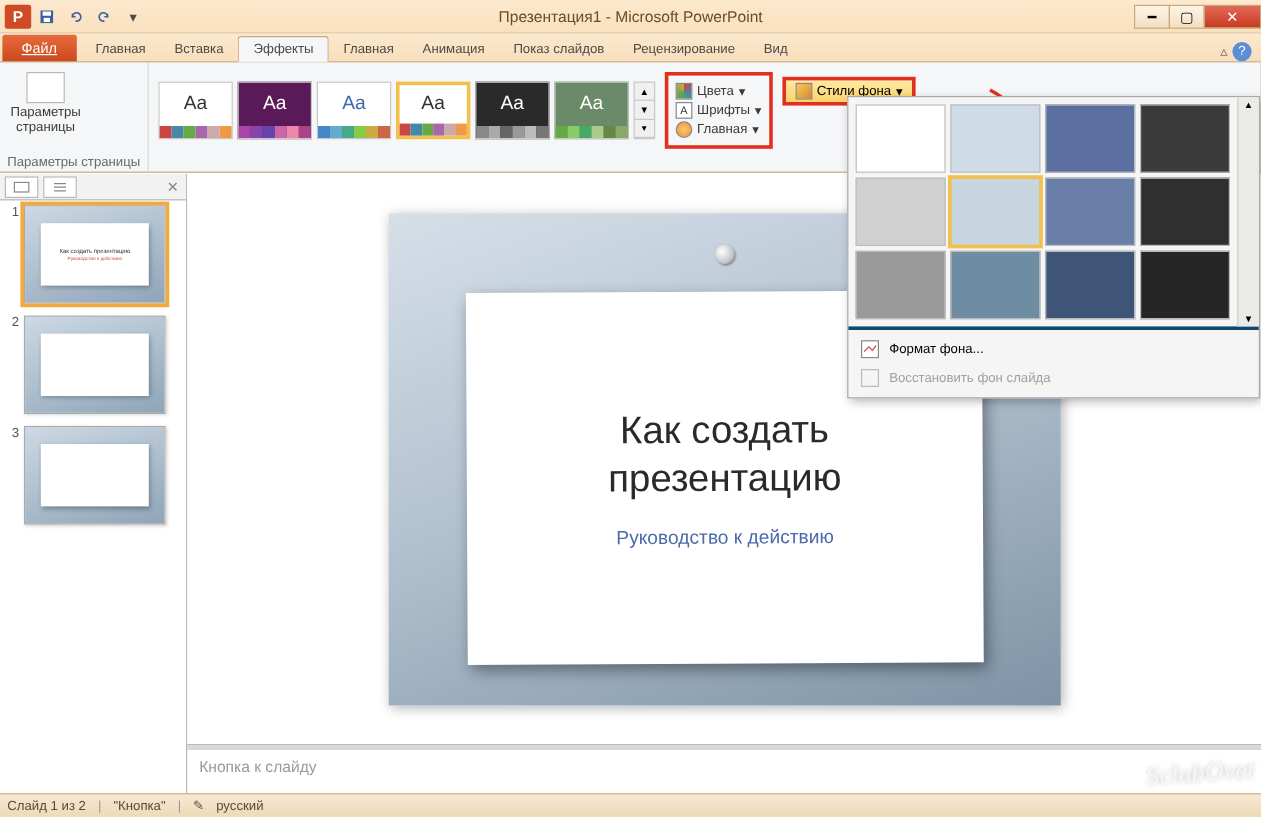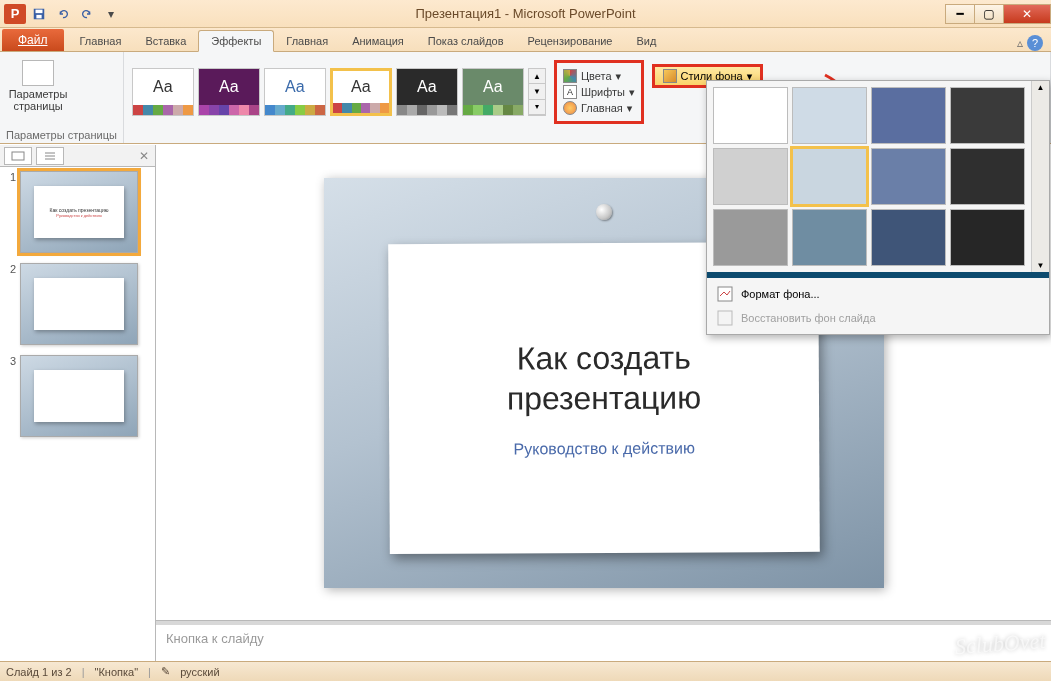--- a/index.html
+++ b/index.html
@@ -56,21 +56,21 @@
 .bg-styles-btn .sw { width: 14px; height: 14px; background: linear-gradient(135deg,#f6c85a,#d88a2a); border: 1px solid #888; }
 
 
 .arrow { position: absolute; top: 70px; left: 820px; pointer-events: none; }
 
 
 .bg-popup { position: absolute; top: 80px; left: 706px; width: 344px; background: #f5f5f5; border: 1px solid #a9a9a9; box-shadow: 2px 3px 8px rgba(0,0,0,.3); z-index: 50; }
 .bg-grid { display: grid; grid-template-columns: repeat(4, 1fr); gap: 4px; padding: 6px; }
 .bg-swatch { height: 57px; border: 1px solid #bcbcbc; cursor: pointer; }
 .bg-swatch.selected { outline: 3px solid #f3c14b; outline-offset: -1px; }
-.bg-menu { border-top: 6px solid #0c4a6e; padding: 4px 0; }
+.bg-menu { border-top: 3px solid #0c4a6e; padding: 4px 0; }
 .bg-menu-item { display: flex; align-items: center; gap: 8px; padding: 4px 10px; font-size: 11px; cursor: pointer; }
 .bg-menu-item.disabled { color: #a0a0a0; }
 .bg-menu-item .mi { width: 16px; height: 16px; }
 
 
 .workspace { position: absolute; top: 145px; left: 0; right: 0; bottom: 20px; display: flex; background: #fff; }
 .thumb-panel { width: 156px; border-right: 1px solid #b8b8b8; display: flex; flex-direction: column; background: #fff; }
 .thumb-tabs { height: 22px; border-bottom: 1px solid #b8b8b8; display: flex; align-items: center; background: #f2f2f2; }
 .thumb-tab { width: 28px; height: 18px; border: 1px solid #b8b8b8; margin-left: 4px; background: #fff; display: flex; align-items: center; justify-content: center; }
 .thumb-close { margin-left: auto; padding: 0 6px; color: #888; cursor: pointer; }

